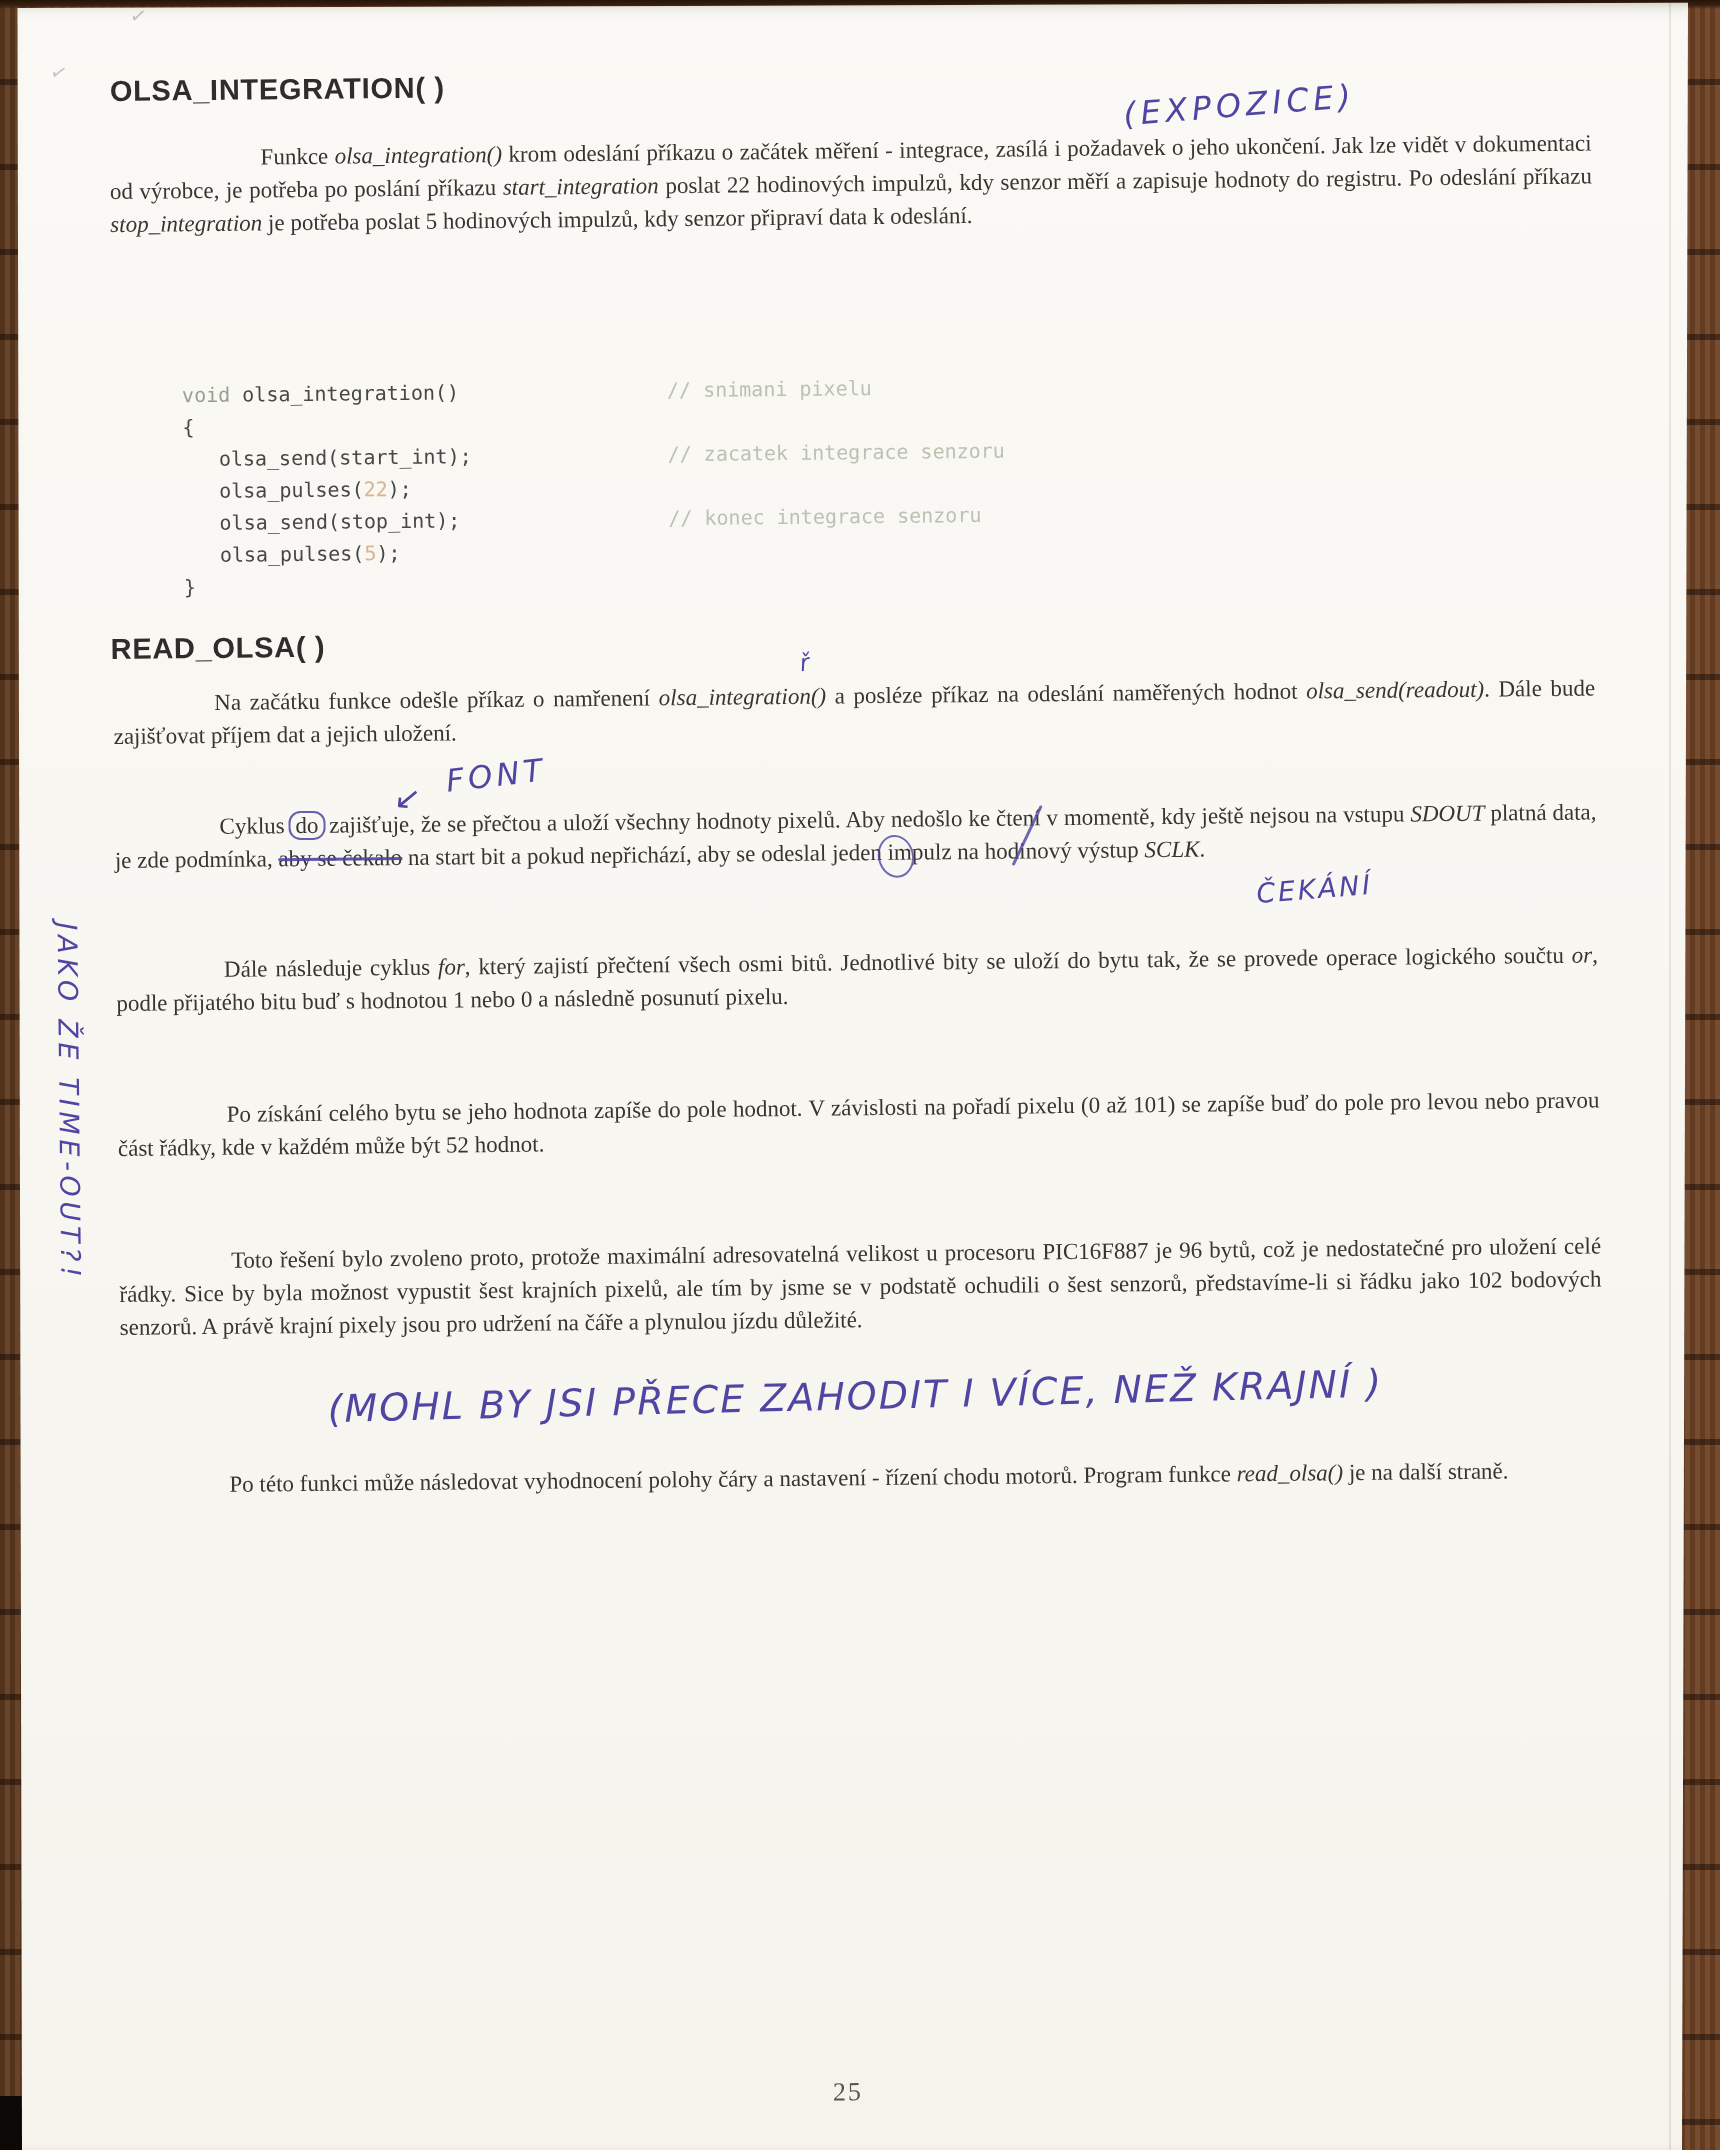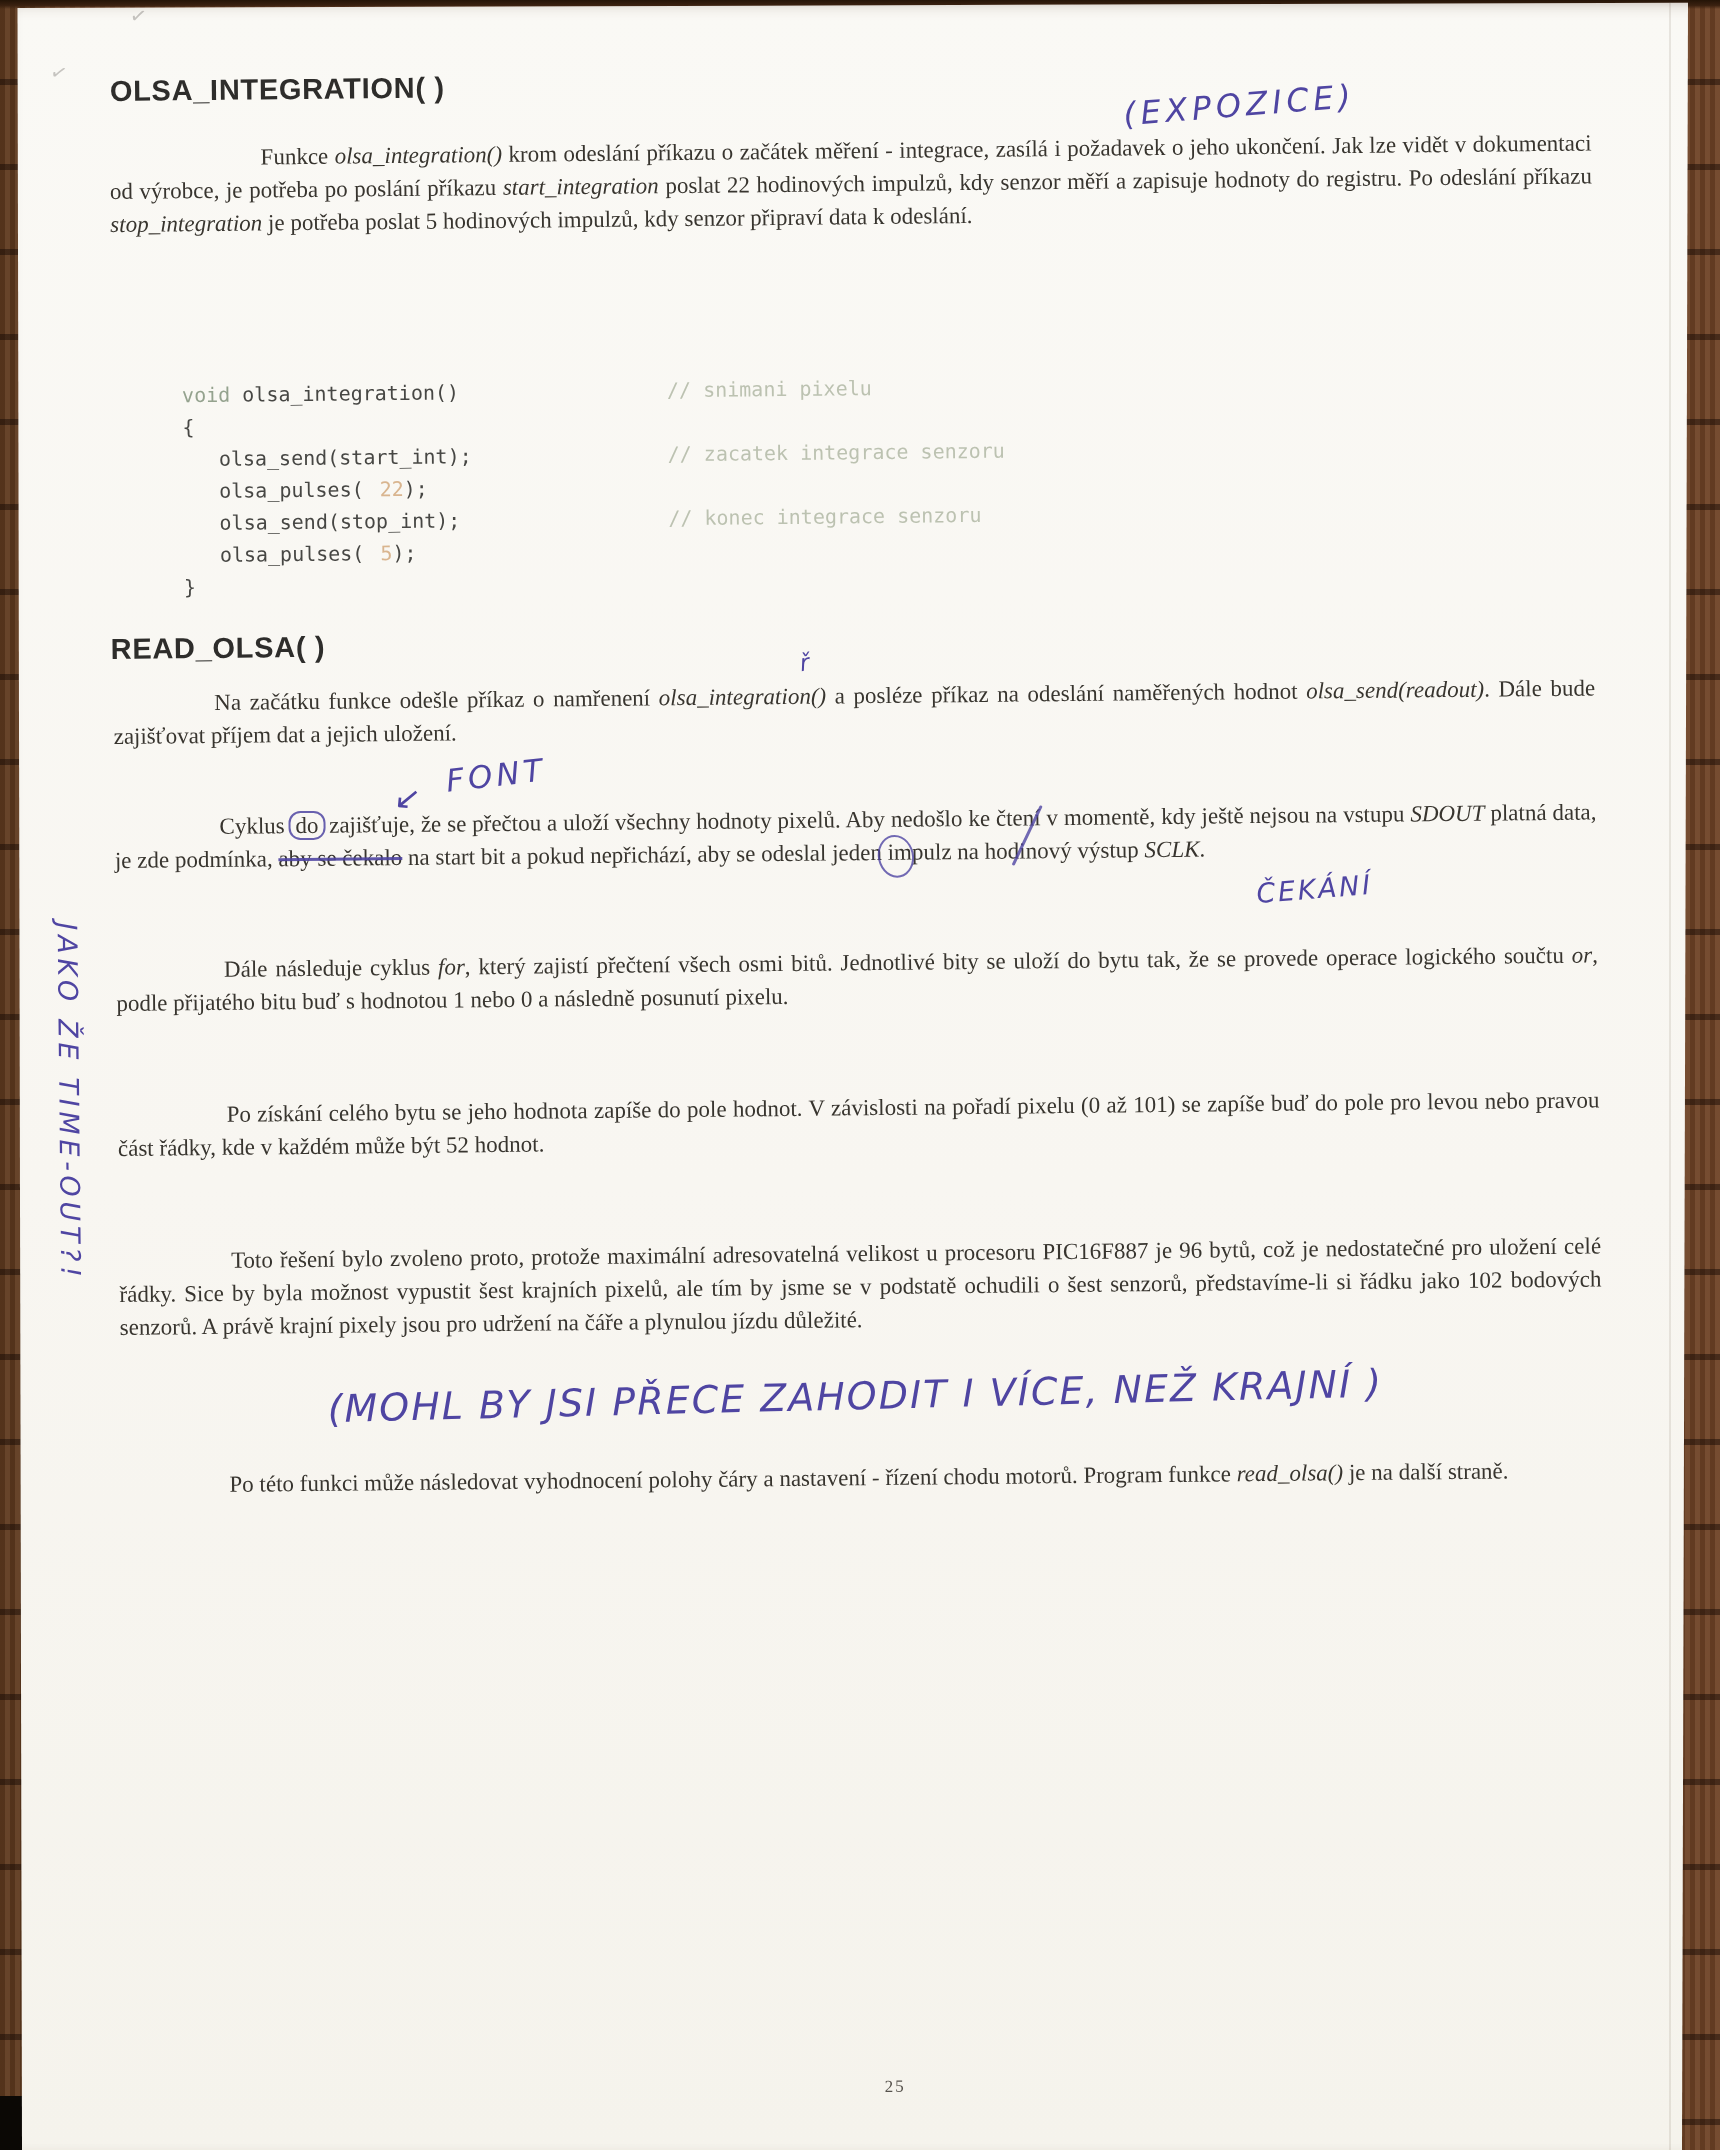--- a/index.html
+++ b/index.html
@@ -46,21 +46,21 @@
   .p6{left:108px;top:1245px;text-indent:112px;}
   .p7{left:106px;top:1469px;text-indent:110px;}
   .it{font-style:italic;}
 
   
   .code{position:absolute;left:180px;top:380px;font-family:"DejaVu Sans Mono","Liberation Mono",monospace;
         font-size:20px;line-height:32px;color:#474744;}
   .cl{position:relative;white-space:pre;height:32px;}
   .cm{position:absolute;left:485px;top:0;color:#bcc2b1;}
   .kw{color:#94a28e;}
-  .num{color:#d9b58f;margin-left:16px;}
+  .num{color:#d9b58f;}
 
   
   .hw{position:absolute;font-family:"DejaVu Sans",sans-serif;font-style:italic;
       color:#4f45a2;white-space:nowrap;}
   .expozice{left:1124px;top:98px;font-size:32px;letter-spacing:4.7px;transform:rotate(-4deg);}
   .r-corr{left:795px;top:657px;font-size:23px;transform:rotate(-8deg);}
   .font-arrow{left:388px;top:782px;font-size:32px;font-style:normal;transform:rotate(6deg);}
   .font-label{left:440px;top:761px;font-size:31px;letter-spacing:4px;transform:rotate(-6deg);}
   .cekani{left:1249px;top:886px;font-size:27px;letter-spacing:2.7px;transform:rotate(-4deg);}
   .margin-note{left:75px;top:922px;font-size:27px;letter-spacing:4.7px;
@@ -72,21 +72,21 @@
           text-decoration-thickness:2.7px;}
   .circle-mark{position:absolute;left:871px;top:843px;width:32px;height:39px;
       border:2px solid rgba(79,69,162,.8);border-radius:50%;transform:rotate(-12deg);}
   .pen-slash{position:absolute;left:1019px;top:812px;width:2.7px;height:66px;
       background:rgba(79,69,162,.8);transform:rotate(26deg);border-radius:1.3px;}
 
   
   .tick{position:absolute;color:#c6c4c0;font-size:20px;font-family:"DejaVu Sans",sans-serif;}
   .t1{left:132px;top:4px;transform:rotate(10deg);}
   .t2{left:52px;top:60px;transform:rotate(16deg);}
-  .pagenum{position:absolute;left:865px;top:2085px;font-size:17px;color:#56524c;letter-spacing:2px;}
+  .pagenum{position:absolute;left:813px;top:2085px;font-size:26px;color:#56524c;letter-spacing:2px;}
 </style>
 </head>
 <body>
 
 <div class="desk">
   <div class="desk-top-edge"></div>
 </div>
 <div class="corner-shadow"></div>
 
 <div class="paper">

